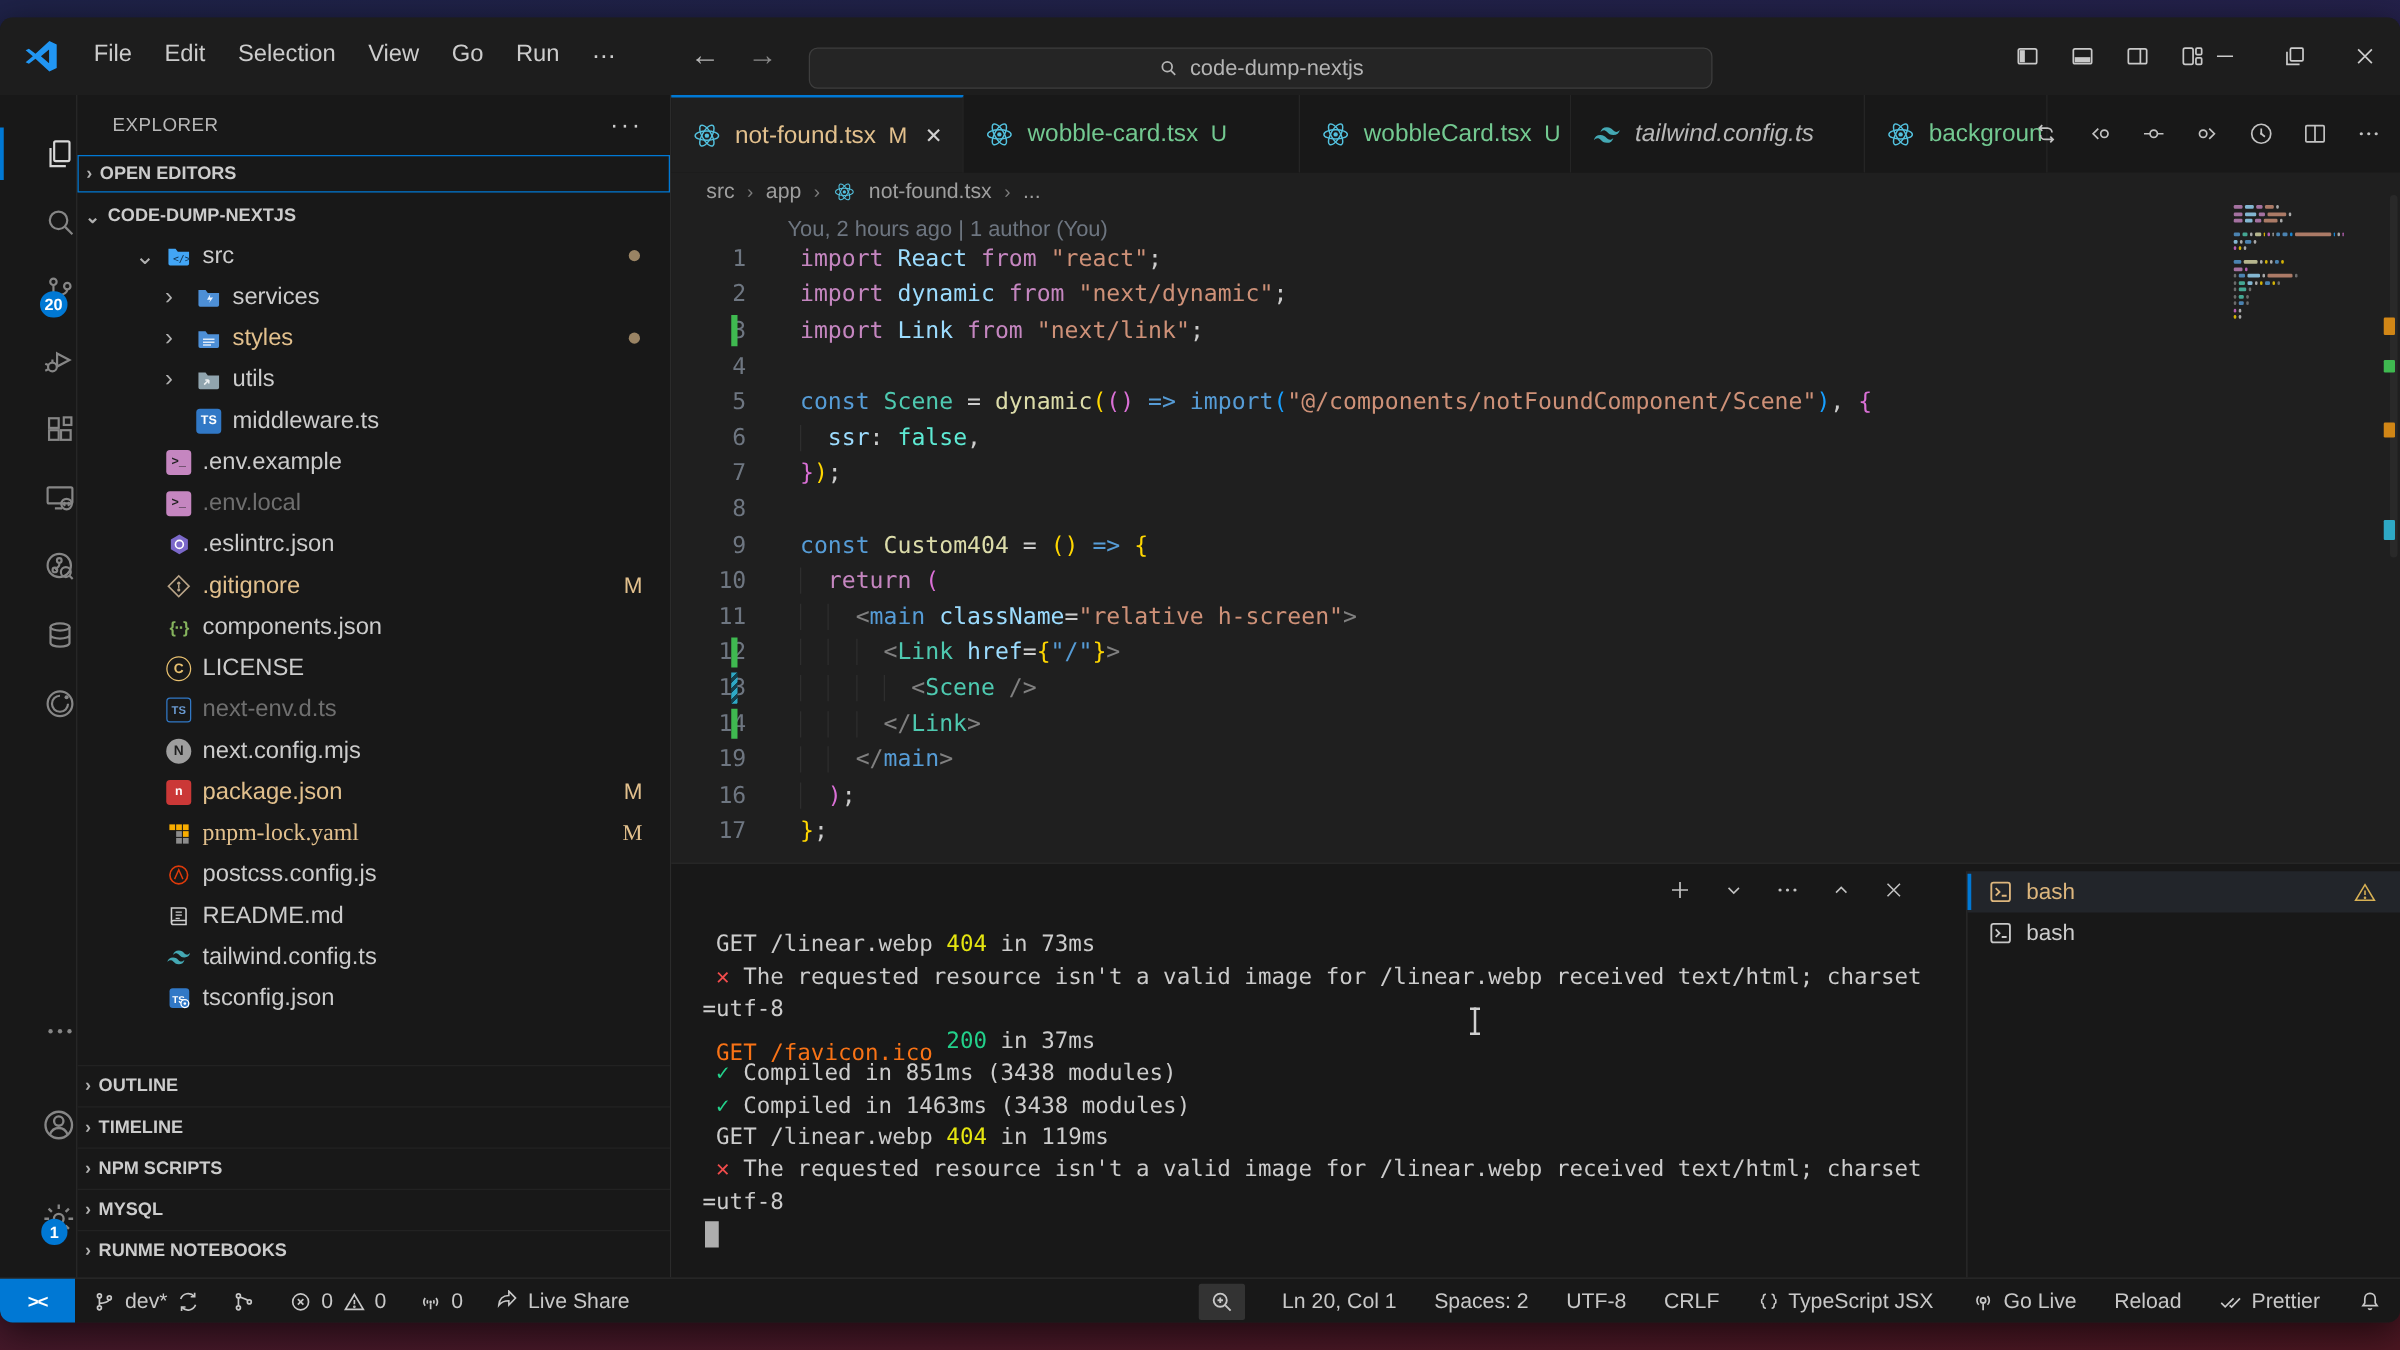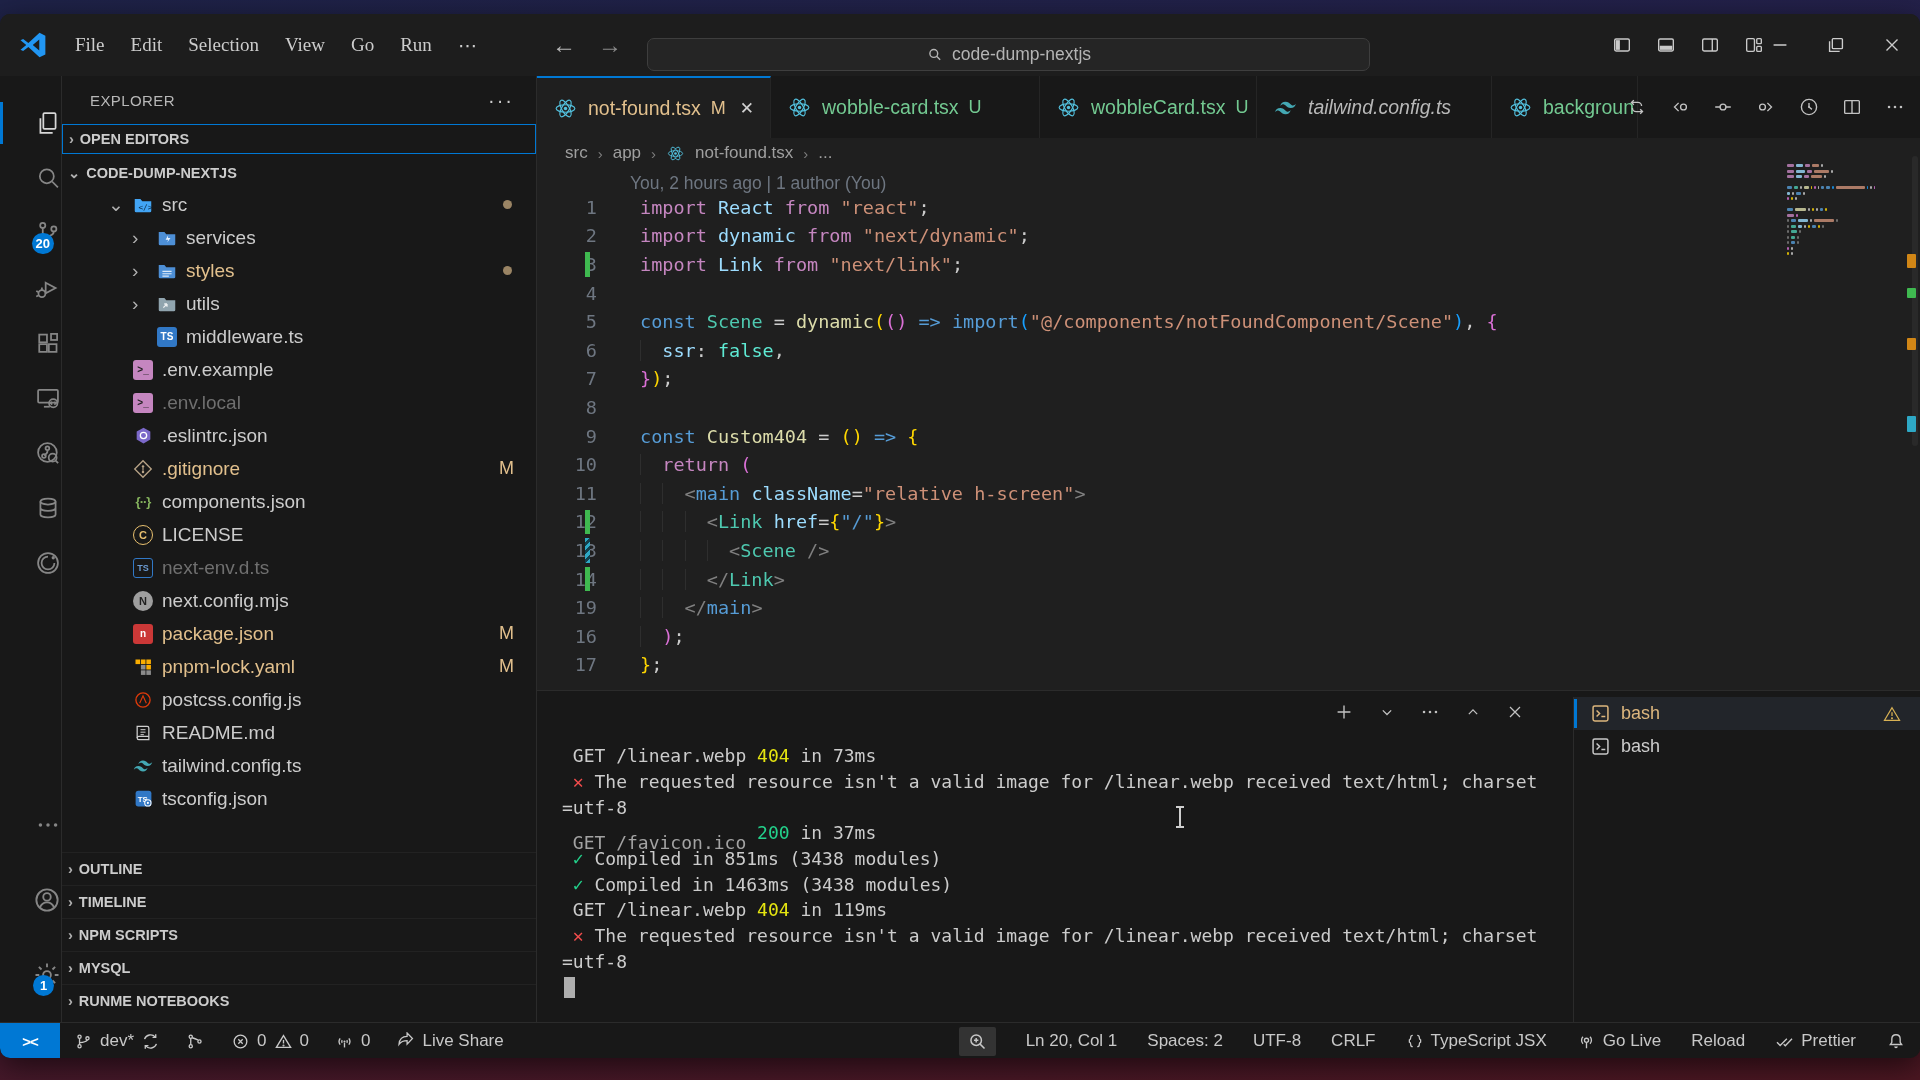--- a/index.html
+++ b/index.html
@@ -129,21 +129,21 @@
 </style>
 </head>
 <body>
 
 <div id="vswindow">
 
   <div id="titlebar">
     <svg id="vscode-logo" viewBox="0 0 24 24">
       <path d="M17.2 2.2L8.3 10.4 4.1 7.2l-2.1 1 4.6 3.8-4.6 3.8 2.1 1 4.2-3.2 8.9 8.2 4.7-2.3V4.5zM17 7.6v8.8l-5.2-4.4z" fill="#2196f3"></path>
     </svg>
-    <div id="menubar" style="display:flex;font-family:Liberation Serif, serif;">
+    <div id="menubar" style="display:flex;">
         <span class="menu-item">File</span>
         <span class="menu-item">Edit</span>
         <span class="menu-item">Selection</span>
         <span class="menu-item">View</span>
         <span class="menu-item">Go</span>
         <span class="menu-item">Run</span>
         <span class="menu-item">⋯</span>
       </div>
     <div id="nav-arrows">
       <span>←</span>
@@ -425,21 +425,21 @@
           <span class="lbl">next.config.mjs</span>
         </div>
         <div class="tree-row" style="top: 429px; padding-left: 46px;">
           <span class="chev"></span>
           <span class="ficon">
             <span style="width:20px;height:20px;border-radius:3px;background:#cb3837;color:#fff;font-size:10px;font-weight:bold;display:flex;align-items:center;justify-content:center;">n</span>
           </span>
           <span class="lbl modified-txt">package.json</span>
           <span class="git-badge modified-txt">M</span>
         </div>
-        <div class="tree-row" style="top: 462px; padding-left: 46px;">
+        <div class="tree-row" style="top: 462px; padding-left: 46px; font-family: Liberation Serif, serif;">
           <span class="chev"></span>
           <span class="ficon">
             <svg width="20" height="20" viewBox="0 0 24 24">
               <rect x="3" y="3" width="5.5" height="5.5" fill="#f9ad00"></rect>
               <rect x="9.5" y="3" width="5.5" height="5.5" fill="#f9ad00"></rect>
               <rect x="16" y="3" width="5.5" height="5.5" fill="#f9ad00"></rect>
               <rect x="16" y="9.5" width="5.5" height="5.5" fill="#f9ad00"></rect>
               <rect x="9.5" y="9.5" width="5.5" height="5.5" fill="#8c8c8c"></rect>
               <rect x="9.5" y="16" width="5.5" height="5.5" fill="#8c8c8c"></rect>
               <rect x="16" y="16" width="5.5" height="5.5" fill="#8c8c8c"></rect>
@@ -851,21 +851,21 @@
         <span style="display: flex;">
           <svg width="20" height="20" viewBox="0 0 24 24" fill="none" stroke="currentColor" stroke-width="1.5">
             <path d="M6 6l12 12M18 6L6 18"></path>
           </svg>
         </span>
       </div>
     <div id="terminal-out" class="mono">
         <div class="term-line"><span style="color: rgb(204, 204, 204);"> GET /linear.webp </span><span style="color: rgb(229, 229, 16);">404</span><span style="color: rgb(204, 204, 204);"> in 73ms</span></div>
         <div class="term-line"><span style="color: rgb(241, 76, 76);"> ✕</span><span style="color: rgb(204, 204, 204);"> The requested resource isn't a valid image for /linear.webp received text/html; charset</span></div>
         <div class="term-line"><span style="color: rgb(204, 204, 204);">=utf-8</span></div>
-        <div class="term-line"><span style="color: #a3a3a3; margin-top: 20px;"> GET /favicon.ico </span><span style="color: rgb(35, 209, 139);">200</span><span style="color: rgb(204, 204, 204);"> in 37ms</span></div>
+        <div class="term-line"><span style="color: #f97316; margin-top: 20px;"> GET /favicon.ico </span><span style="color: rgb(35, 209, 139);">200</span><span style="color: rgb(204, 204, 204);"> in 37ms</span></div>
         <div class="term-line"><span style="color: rgb(35, 209, 139);"> ✓</span><span style="color: rgb(204, 204, 204);"> Compiled in 851ms (3438 modules)</span></div>
         <div class="term-line"><span style="color: rgb(35, 209, 139);"> ✓</span><span style="color: rgb(204, 204, 204);"> Compiled in 1463ms (3438 modules)</span></div>
         <div class="term-line"><span style="color: rgb(204, 204, 204);"> GET /linear.webp </span><span style="color: rgb(229, 229, 16);">404</span><span style="color: rgb(204, 204, 204);"> in 119ms</span></div>
         <div class="term-line"><span style="color: rgb(241, 76, 76);"> ✕</span><span style="color: rgb(204, 204, 204);"> The requested resource isn't a valid image for /linear.webp received text/html; charset</span></div>
         <div class="term-line"><span style="color: rgb(204, 204, 204);">=utf-8</span></div>
         <div class="term-line"><span class="term-cursor"></span></div>
       </div>
     <div id="term-sessions">
         <div class="sess-row active">
           <span style="display: flex; color: rgb(221, 182, 125);">

